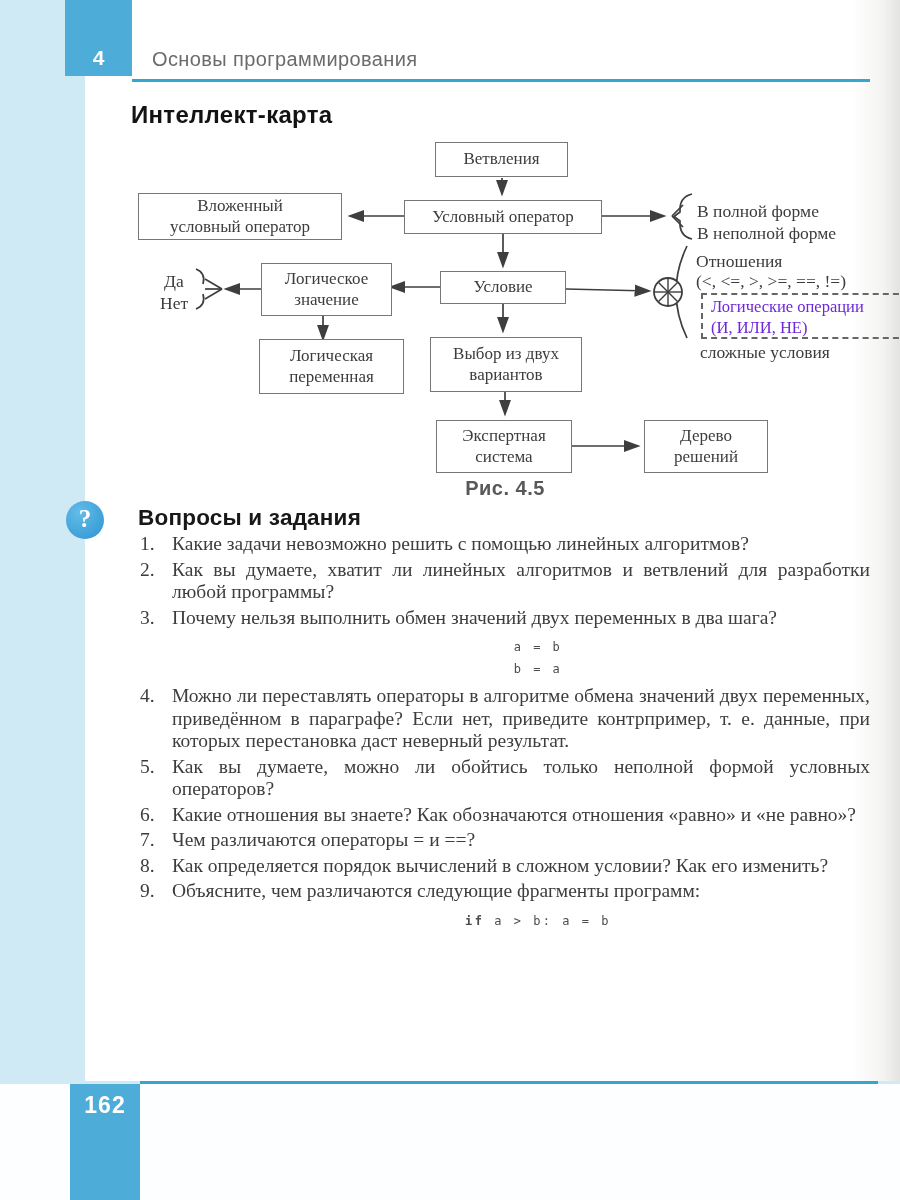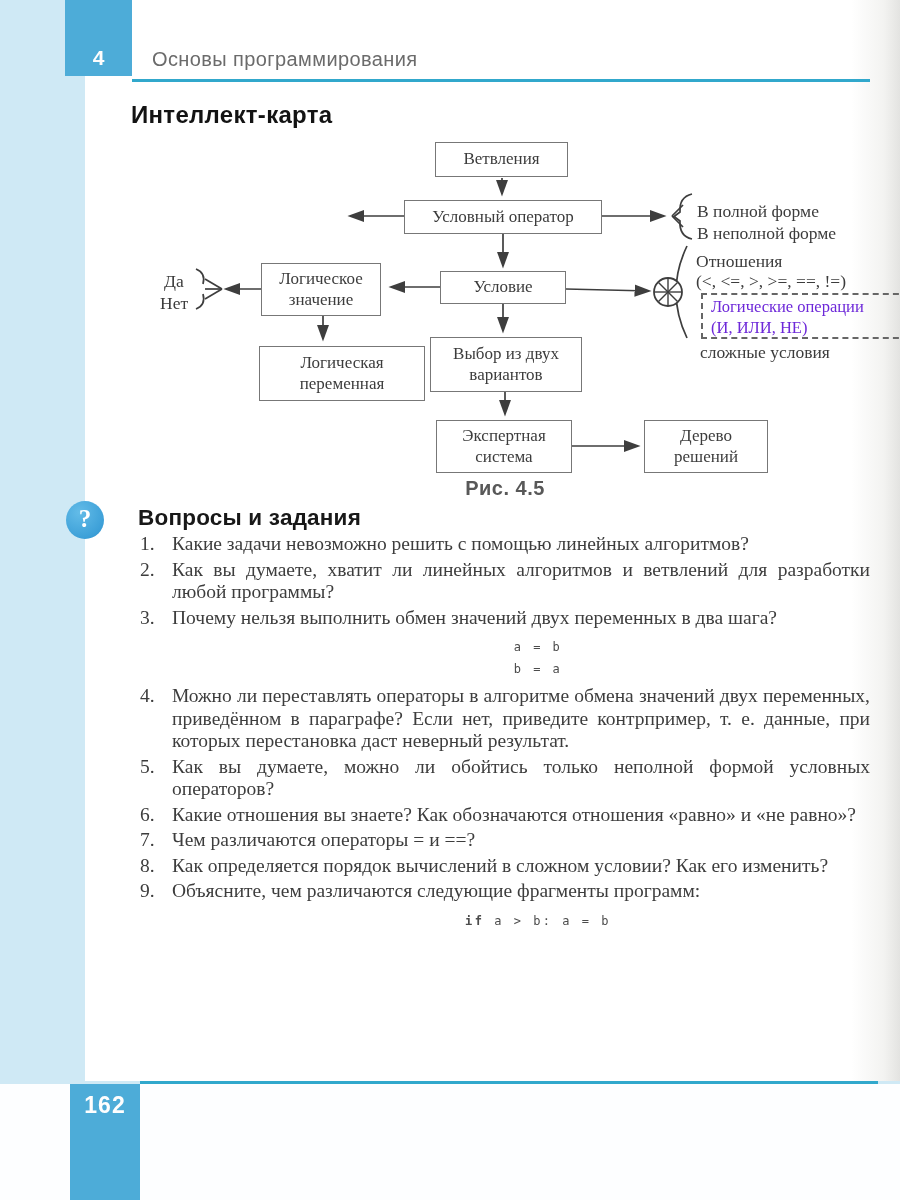--- a/index.html
+++ b/index.html
@@ -106,24 +106,26 @@
 
       <line x1="503" y1="304" x2="503" y2="331" marker-end="url(#arw)"></line>
       <line x1="323" y1="316" x2="323" y2="339" marker-end="url(#arw)"></line>
       <line x1="505" y1="392" x2="505" y2="414" marker-end="url(#arw)"></line>
       <line x1="572" y1="446" x2="638" y2="446" marker-end="url(#arw)"></line>
     </g>
   </svg>
 
   <div class="fc-box" style="left:435px;top:142px;width:133px;height:35px">Ветвления</div>
   <div class="fc-box" style="left:404px;top:200px;width:198px;height:34px">Условный оператор</div>
-  <div class="fc-box" style="left:261px;top:263px;width:120px;height:53px">Логическое
+  <div class="fc-box" style="left:138px;top:193px;width:204px;height:47px">Вложенный
+условный оператор</div>
+  <div class="fc-box" style="left:261px;top:263px;width:131px;height:53px">Логическое
 значение</div>
   <div class="fc-box" style="left:440px;top:271px;width:126px;height:33px">Условие</div>
-  <div class="fc-box" style="left:259px;top:346px;width:166px;height:55px">Логическая
+  <div class="fc-box" style="left:259px;top:339px;width:145px;height:55px">Логическая
 переменная</div>
   <div class="fc-box" style="left:430px;top:337px;width:152px;height:55px">Выбор из двух
 вариантов</div>
   <div class="fc-box" style="left:436px;top:420px;width:136px;height:53px">Экспертная
 система</div>
   <div class="fc-box" style="left:644px;top:420px;width:124px;height:53px">Дерево
 решений</div>
 
   <div class="fc-label" style="left:697px;top:201px">В полной форме</div>
   <div class="fc-label" style="left:697px;top:223px">В неполной форме</div>

